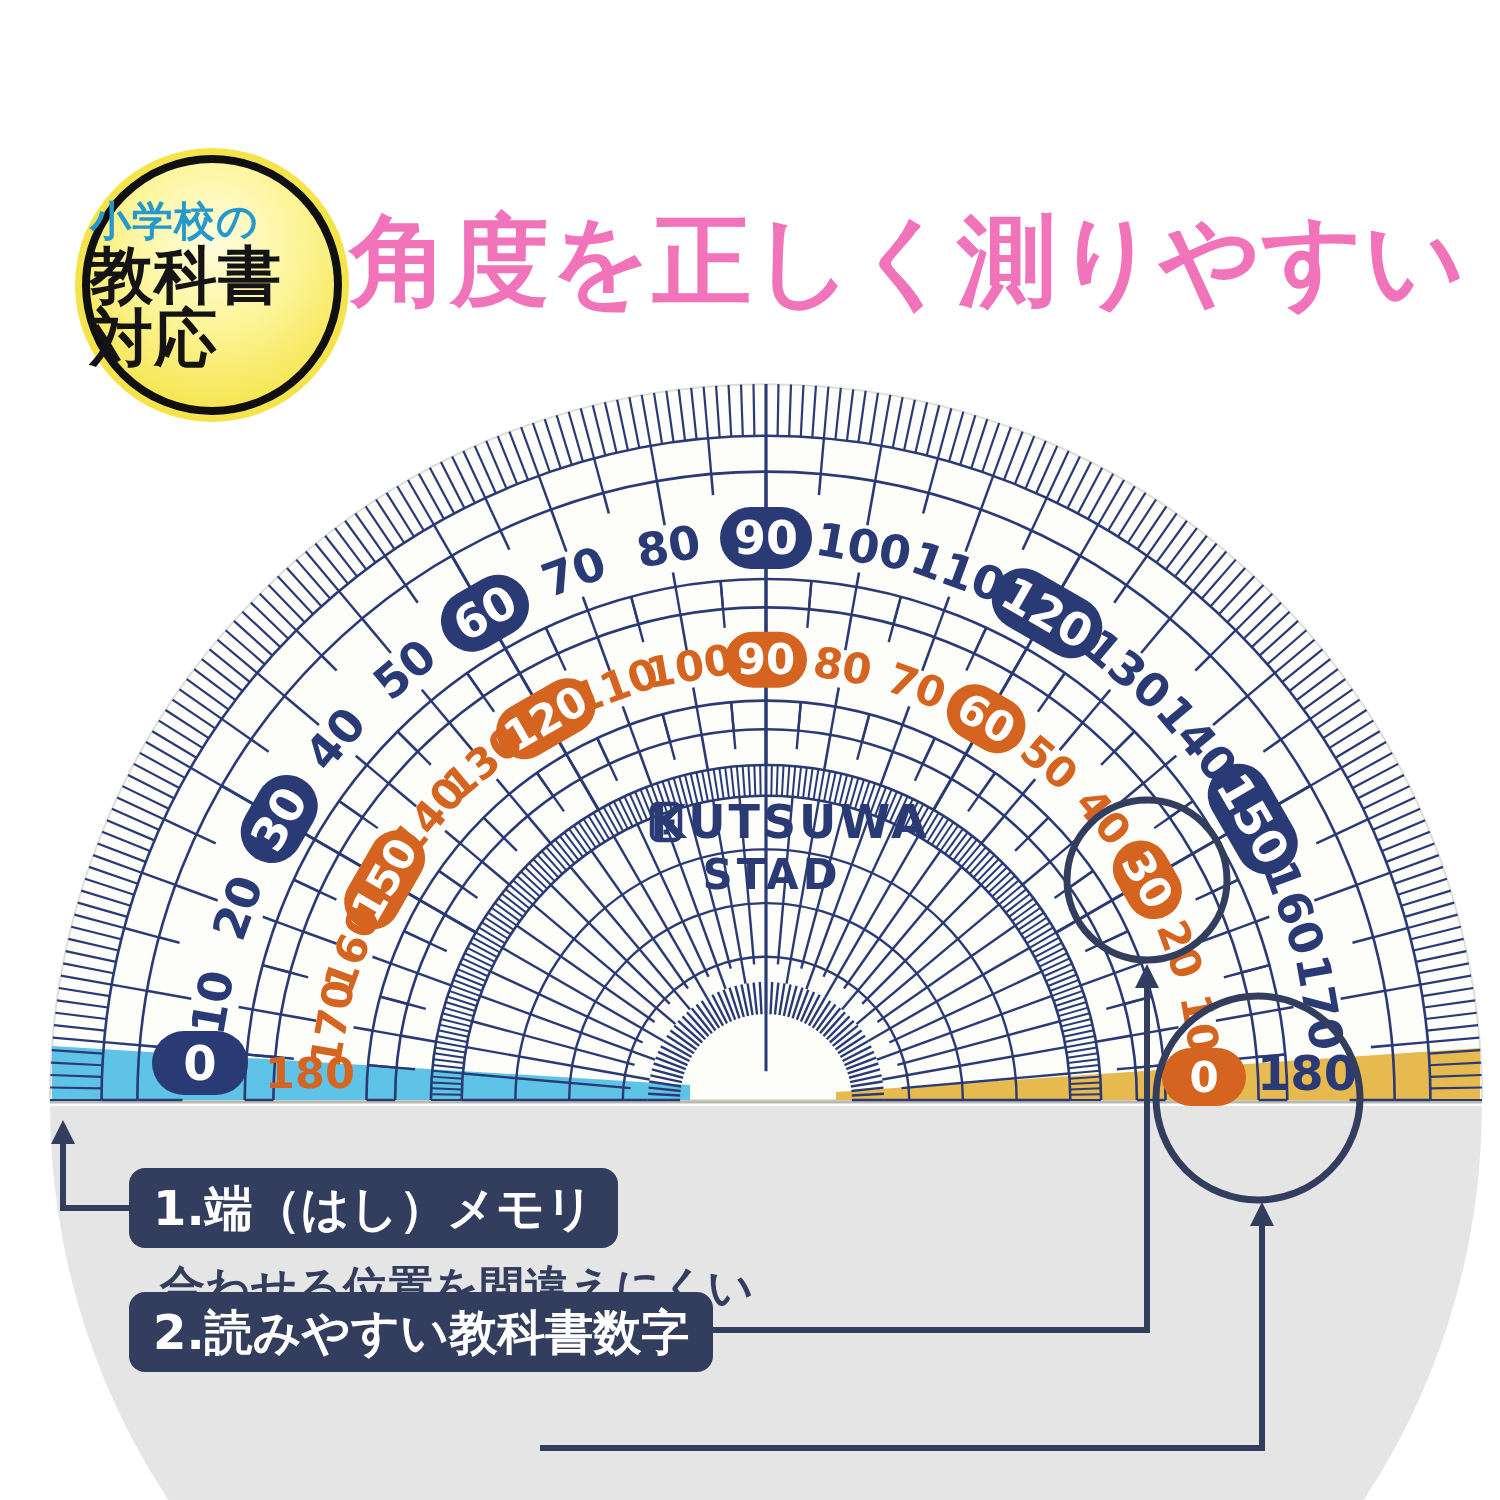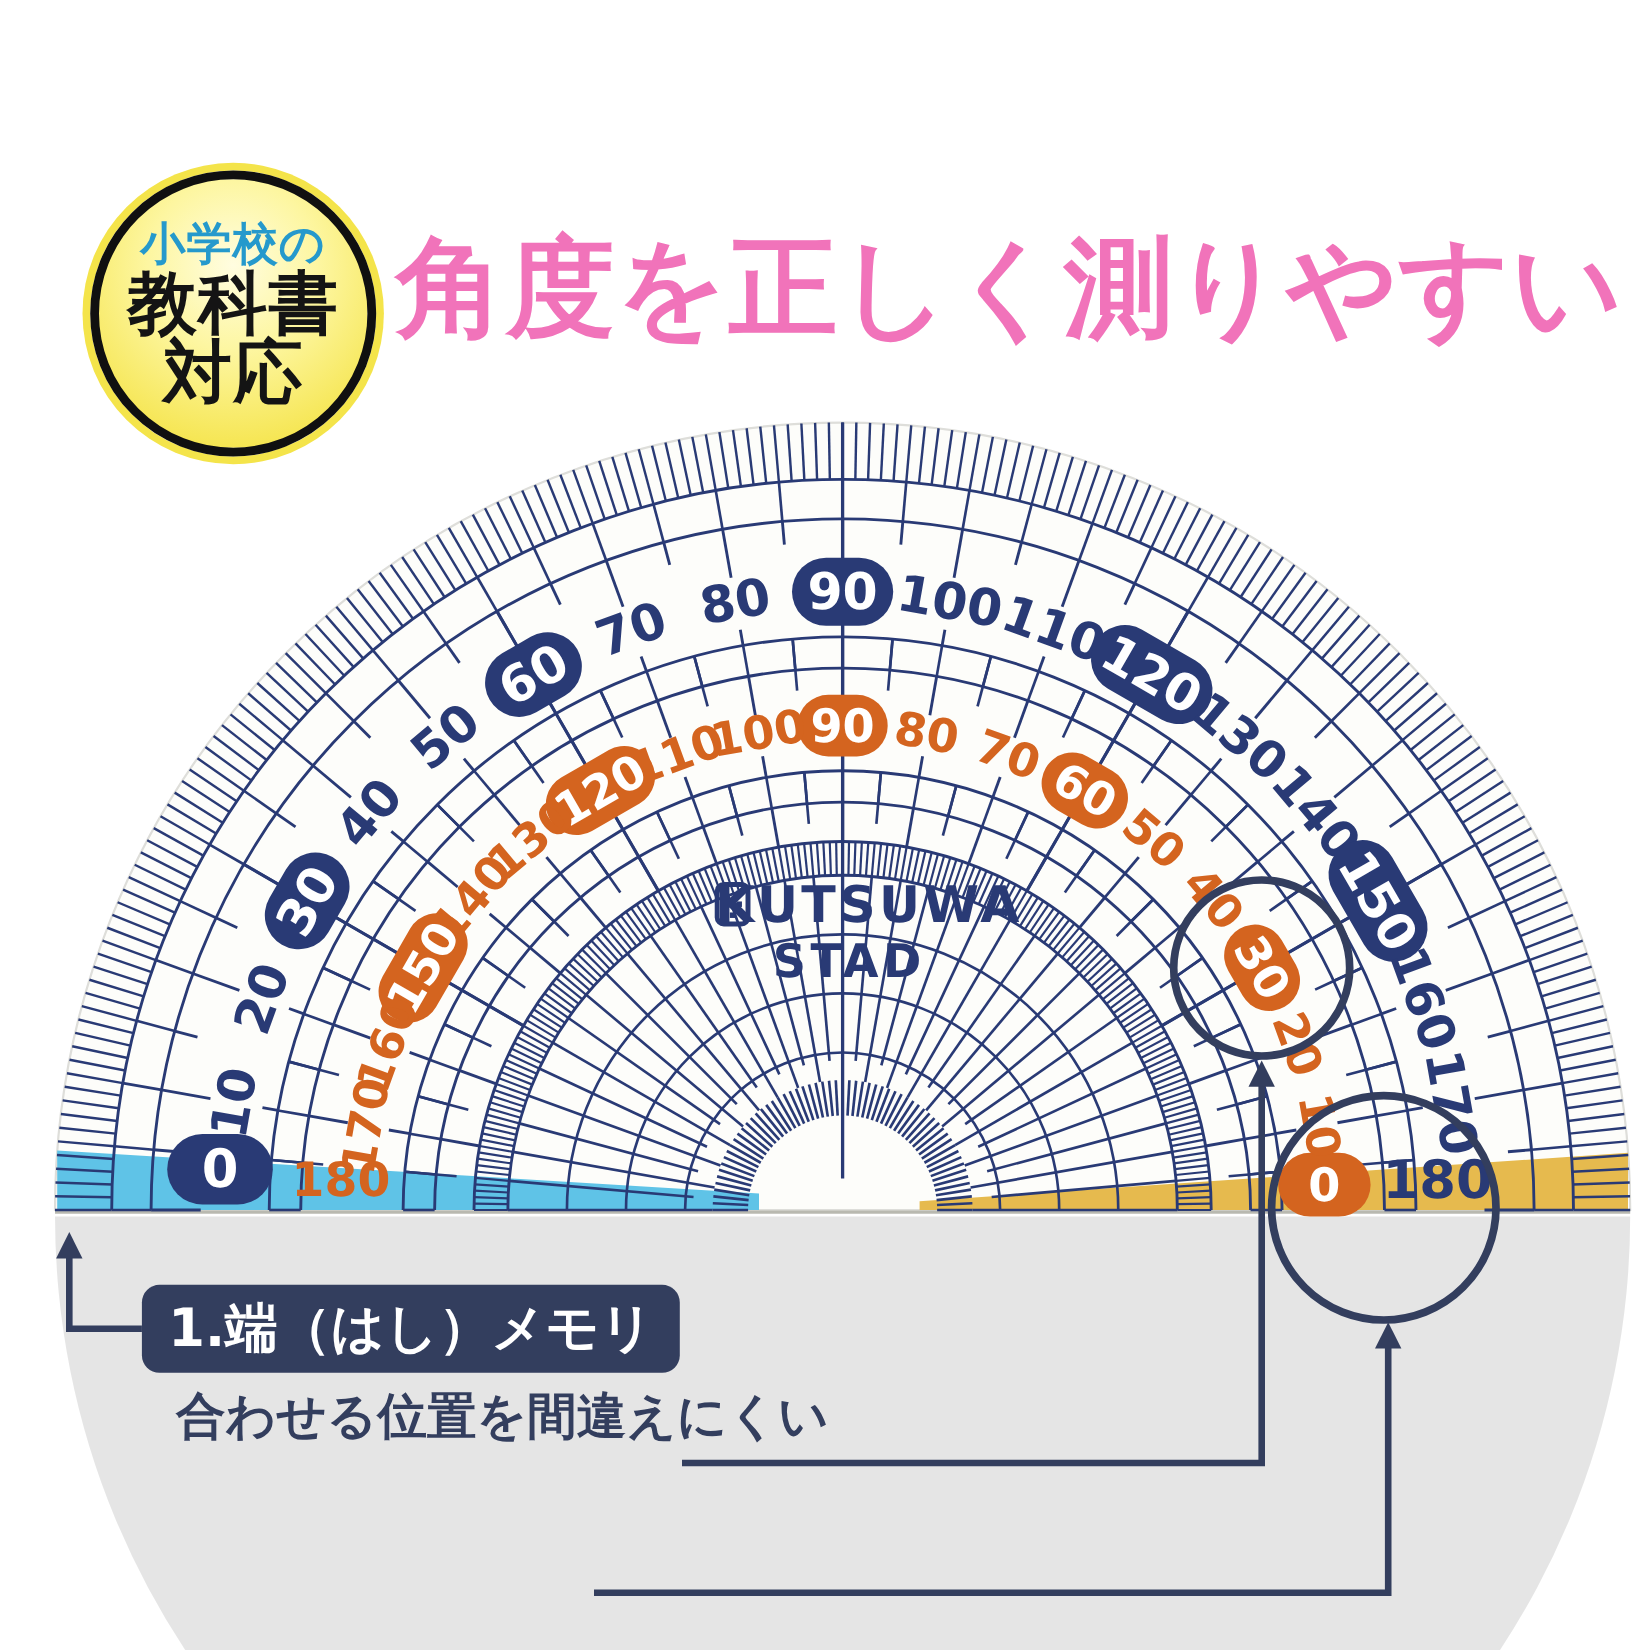--- a/index.html
+++ b/index.html
@@ -4,25 +4,25 @@
 <style>
   html,body{margin:0;padding:0;background:#ffffff;width:1500px;height:1500px;overflow:hidden;
     font-family:"DejaVu Sans","Liberation Sans",sans-serif;}
   .stage{position:absolute;left:0;top:0;width:1500px;height:1500px;}
   svg.protractor-svg{position:absolute;left:0;top:0;}
   
   .tb-badge{position:absolute;left:82px;top:155px;width:244px;height:244px;border-radius:50%;
     background:radial-gradient(circle at 50% 32%,#fffde0 0%,#fdf6a0 38%,#f2de2e 100%);
     border:8px solid #101010;
     box-shadow:0 0 0 7px #f4e44a, 0 0 38px 18px rgba(255,255,255,.95);
-    display:flex;flex-direction:column;align-items:center;justify-content:center;text-align:center;}
+    display:flex;flex-direction:column;align-items:flex-start;justify-content:center;text-align:center;}
   .tb-badge .l1{font-size:41px;font-weight:900;color:#2599cc;letter-spacing:1px;line-height:1.05;}
   .tb-badge .l2,.tb-badge .l3{font-size:63px;font-weight:900;color:#141414;line-height:1.0;letter-spacing:1px;}
   
-  .headline{position:absolute;left:360px;top:196px;width:1100px;
+  .headline{position:absolute;left:350px;top:196px;width:1100px;
     font-size:99px;font-weight:900;color:#f173ba;letter-spacing:1px;white-space:nowrap;}
   
   .ann-box{position:absolute;background:#333e5e;color:#ffffff;font-weight:900;
     border-radius:16px;padding:10px 24px;font-size:48px;line-height:1.25;white-space:nowrap;}
   .ann-sub{position:absolute;color:#333e5e;font-weight:900;font-size:45px;white-space:nowrap;margin-left:31px;}
   .b1{left:129px;top:1168px;text-align:center;}
   .s1{left:129px;top:1258px;}
   .b2{left:129px;top:1292px;}
   .b3{left:122px;top:1408px;}
 </style>
@@ -915,14 +915,15 @@
   <div class="tb-badge">
     <div class="l1">小学校の</div>
     <div class="l2">教科書</div>
     <div class="l3">対応</div>
   </div>
 
   <div class="headline">角度を正しく測りやすい</div>
 
   <div class="ann-box b1">1.端（はし）メモリ</div>
   <div class="ann-sub s1">合わせる位置を間違えにくい</div>
+  <div class="ann-box b2">2.読みやすい教科書数字</div>
 
 </div>
 
 </body></html>

